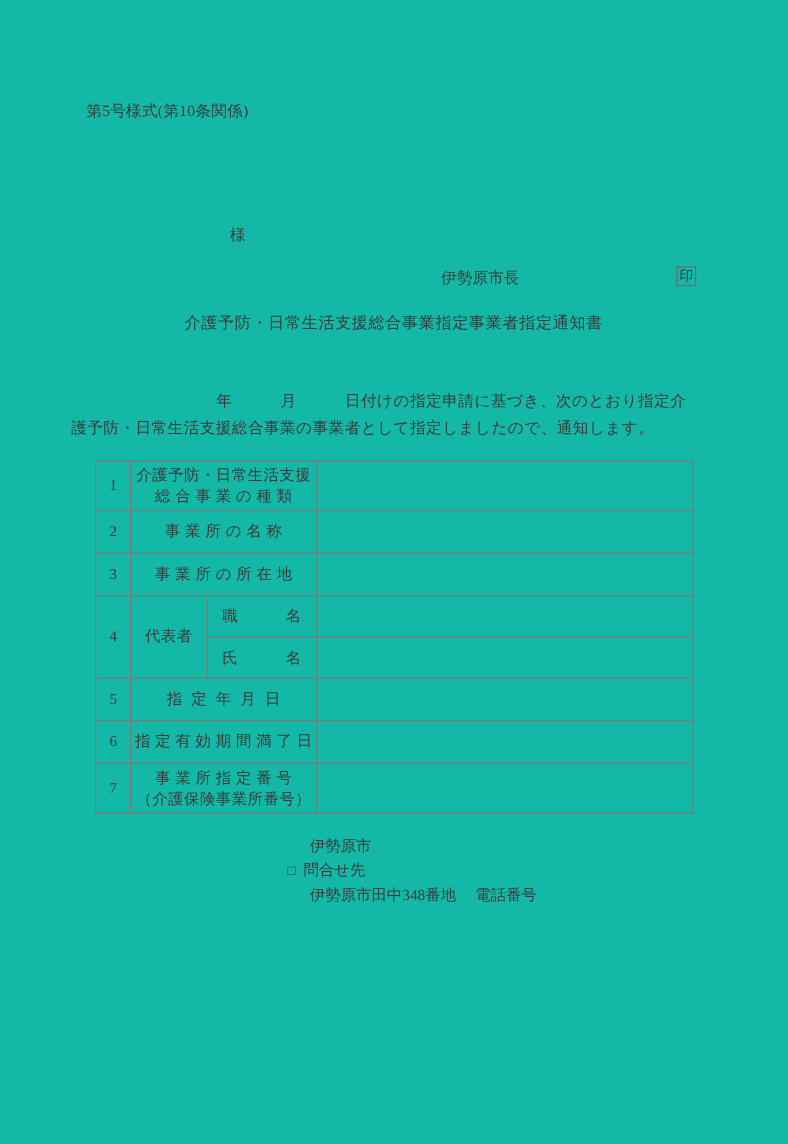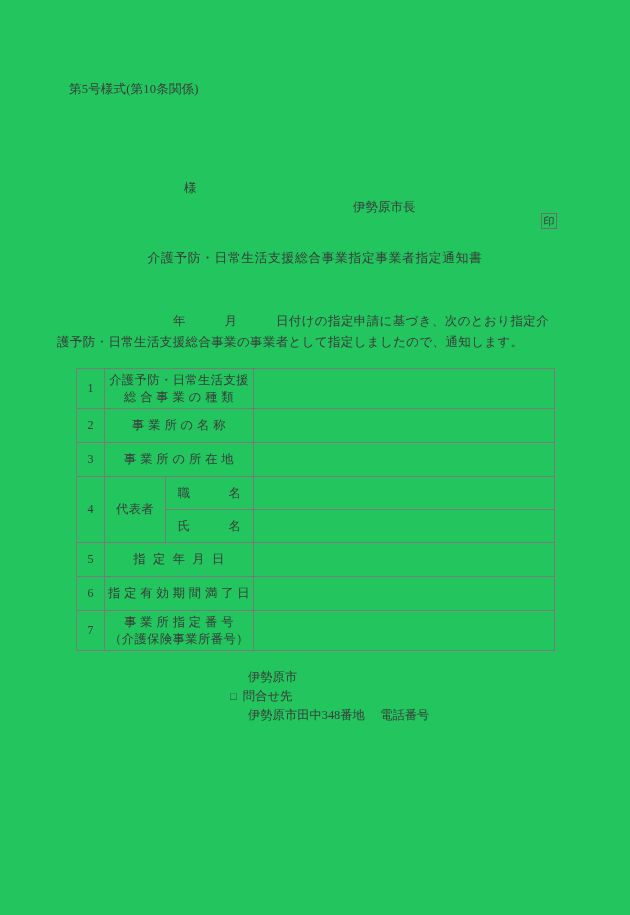--- a/index.html
+++ b/index.html
@@ -12,21 +12,21 @@
     height: 915px;
     position: relative;
     font-family: "Liberation Serif", "DejaVu Serif", serif;
     color: #3a3a3a;
     overflow: hidden;
   }
 
   .page {
     position: absolute;
     inset: 0;
-    background: #22c55e;
+    background: #14b8a6;
   }
 
   
   .form-no {
     position: absolute;
     left: 69px;
     top: 81px;
     font-size: 12.5px;
     letter-spacing: 0.2px;
     white-space: nowrap;
@@ -56,21 +56,21 @@
     left: 184px;
     top: 180px;
     font-size: 12.5px;
     white-space: nowrap;
   }
 
   
   .issuer-row {
     position: absolute;
     left: 353px;
-    top: 199px;
+    top: 214px;
     font-size: 12.5px;
     white-space: nowrap;
     display: flex;
     align-items: center;
   }
   .issuer-name { white-space: pre; }
   .seal-box {
     position: absolute;
     left: 541px;
     top: 213px;

